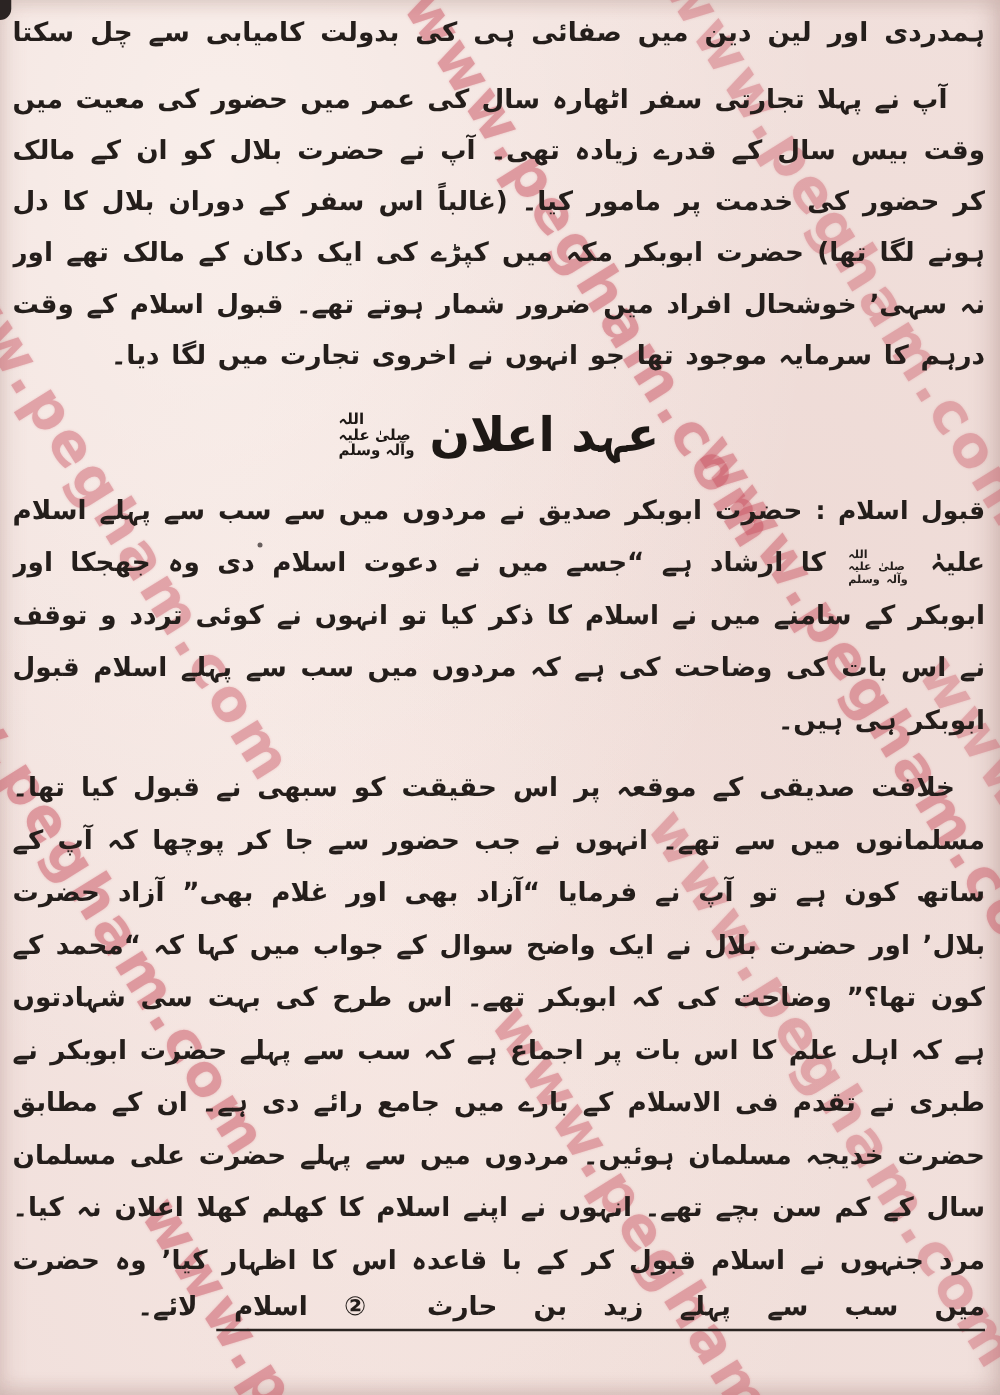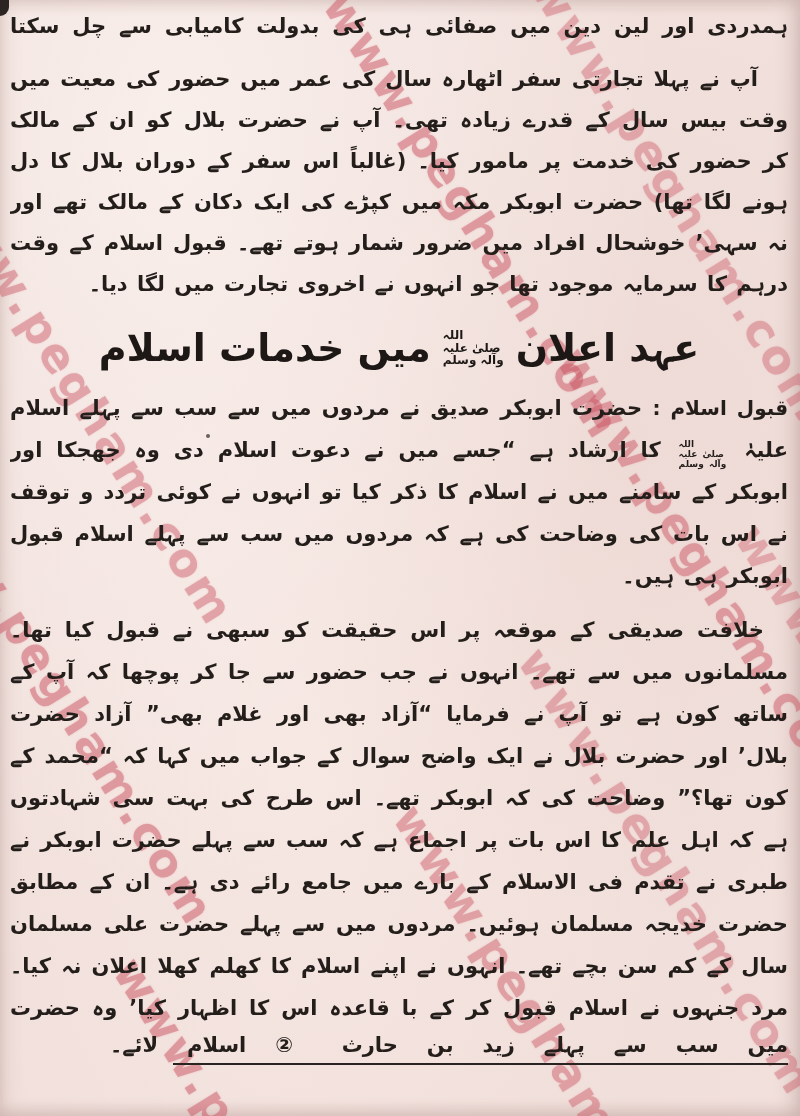--- a/index.html
+++ b/index.html
@@ -132,21 +132,20 @@
       <span class="line last">درہم کا سرمایہ موجود تھا جو انہوں نے اخروی تجارت میں لگا دیا۔</span>
     </p>
 
     <h1>
       <span>عہد اعلان</span>
       <span class="honorific">
         <span>اللہ</span>
         <span>صلیٰ علیہ</span>
         <span>وآلہ وسلم</span>
       </span>
-      <span>میں خدمات اسلام</span>
     </h1>
 
     <p id="p3">
       <span class="line">
         <span class="lead">قبول اسلام :</span>
         <span>حضرت ابوبکر صدیق نے مردوں میں سے سب سے پہلے اسلام قبول کیا۔ محمد</span>
       </span>
       <span class="line">
         <span>علیہٰ</span>
         <span class="honorific">

